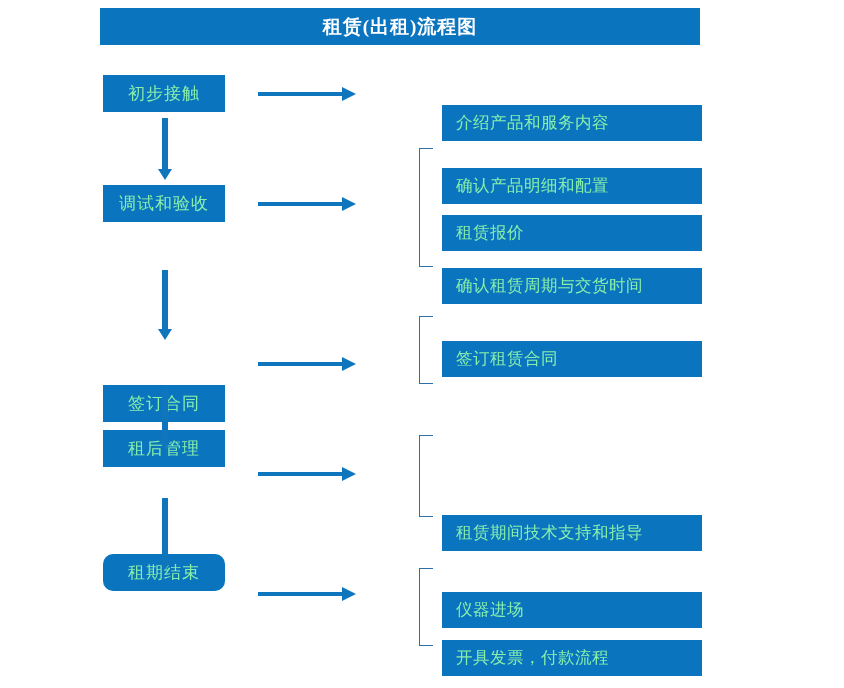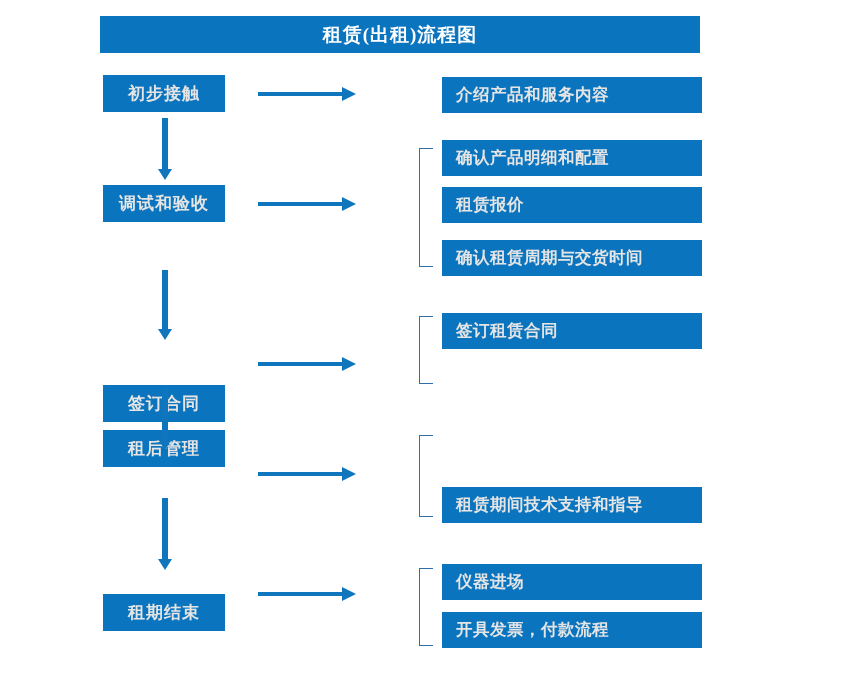--- a/index.html
+++ b/index.html
@@ -19,59 +19,60 @@
   #canvas {
     position: relative;
     width: 844px;
     height: 688px;
   }
 
   
   .title-bar {
     position: absolute;
     left: 100px;
-    top: 16px;
+    top: 8px;
     width: 600px;
     height: 37px;
     background: #0B74BE;
     color: #ffffff;
     font-size: 19px;
     font-weight: bold;
     display: flex;
     align-items: center;
     justify-content: center;
     letter-spacing: 1px;
   }
 
   
   .node {
     position: absolute;
     background: #0B74BE;
-    color: #e5e5e5;
-    font-weight: bold;
+    color: #86efac;
+    font-weight: normal;
     display: flex;
     align-items: center;
     box-sizing: border-box;
   }
   .node.left {
     width: 122px;
     height: 37px;
     left: 103px;
     justify-content: center;
     font-size: 17px;
     letter-spacing: 1px;
   }
   .node.right {
     width: 260px;
     height: 36px;
     left: 442px;
     justify-content: flex-start;
     padding-left: 14px;
     font-size: 16.5px;
     letter-spacing: 0.5px;
+    margin-top: 28px;
   }
 
   
   .h-arrow {
     position: absolute;
     left: 258px;
     width: 100px;
     height: 14px;
   }
   .h-arrow .shaft {
@@ -135,21 +136,21 @@
   <div class="title-bar">租赁(出租)流程图</div>
 
   <div class="node left" style="top:75px;">初步接触</div>
 
   <div class="node left" style="top:185px;">调试和验收</div>
 
   <div class="node left" style="top:345px;margin-top:40px;">签订合同</div>
 
   <div class="node left" style="top:430px;">租后管理</div>
 
-  <div class="node left" style="top:594px;">租期结束</div>
+  <div class="node left" style="top:554px;border-radius:10px;">租期结束</div>
 
   <div class="v-arrow" style="top:118px; height:62px;">
     <span class="shaft" style="height:51px;"></span>
     <span class="head" style="top:51px;"></span>
   </div>
 
   <div class="v-arrow" style="top:270px; height:70px;">
     <span class="shaft" style="height:59px;"></span>
     <span class="head" style="top:59px;"></span>
   </div>

